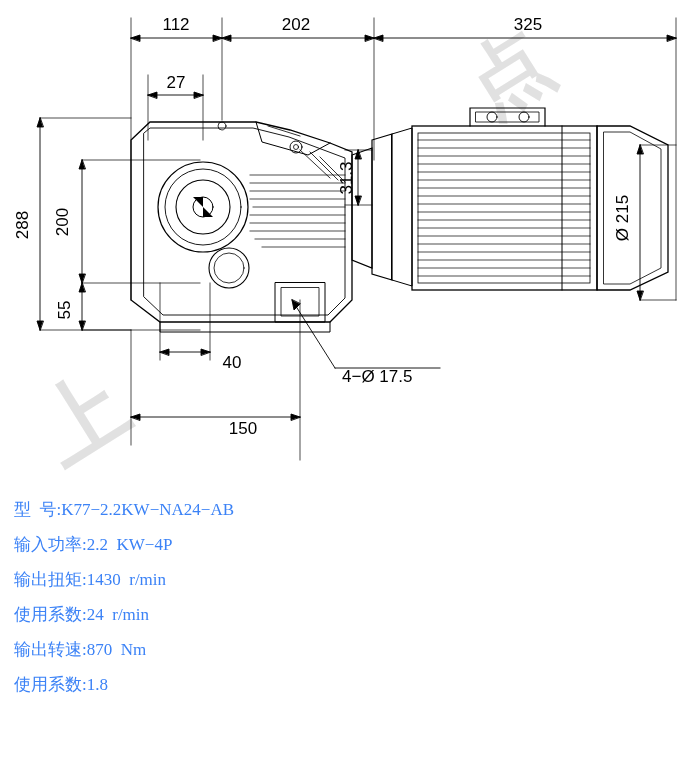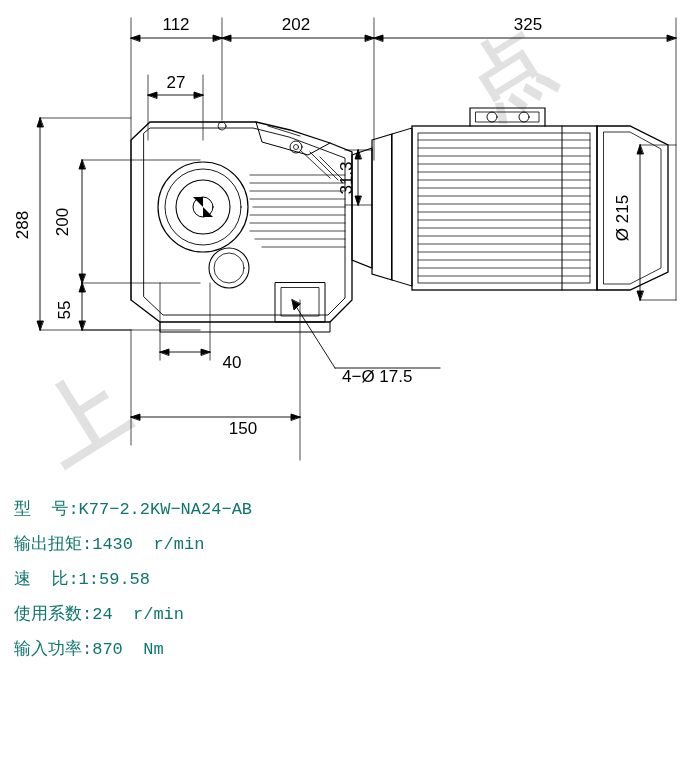--- a/index.html
+++ b/index.html
@@ -27,25 +27,25 @@
     width: 698px;
     height: 480px;
   }
   .specs {
     position: absolute;
     left: 14px;
     top: 492px;
     width: 660px;
   }
   .spec-line {
-    font-family: Liberation Mono, monospace;
+    font-family: Liberation Serif, serif;
     font-size: 17px;
     line-height: 35px;
     white-space: pre;
-    color: #0f766e;
+    color: #3b82f6;
   }
   .watermark {
     position: absolute;
     pointer-events: none;
     color: #d8d8d8;
     font-family: "DejaVu Sans", sans-serif;
     font-weight: bold;
     opacity: 0.75;
   }
   #wm1 {
@@ -241,19 +241,20 @@
 
       <text x="232" y="368" text-anchor="middle">40</text>
       <text x="243" y="434" text-anchor="middle">150</text>
 
       <text x="342" y="382">4−Ø 17.5</text>
     </g>
   </svg>
 
   <div class="specs">
     <div class="spec-line">型  号:K77−2.2KW−NA24−AB</div>
+    <div class="spec-line">输入功率:2.2  KW−4P</div>
     <div class="spec-line">输出扭矩:1430  r/min</div>
-    <div class="spec-line">速  比:1:59.58</div>
     <div class="spec-line">使用系数:24  r/min</div>
-    <div class="spec-line">输入功率:870  Nm</div>
+    <div class="spec-line">输出转速:870  Nm</div>
+    <div class="spec-line">使用系数:1.8</div>
   </div>
 
 </div>
 
 </body></html>

